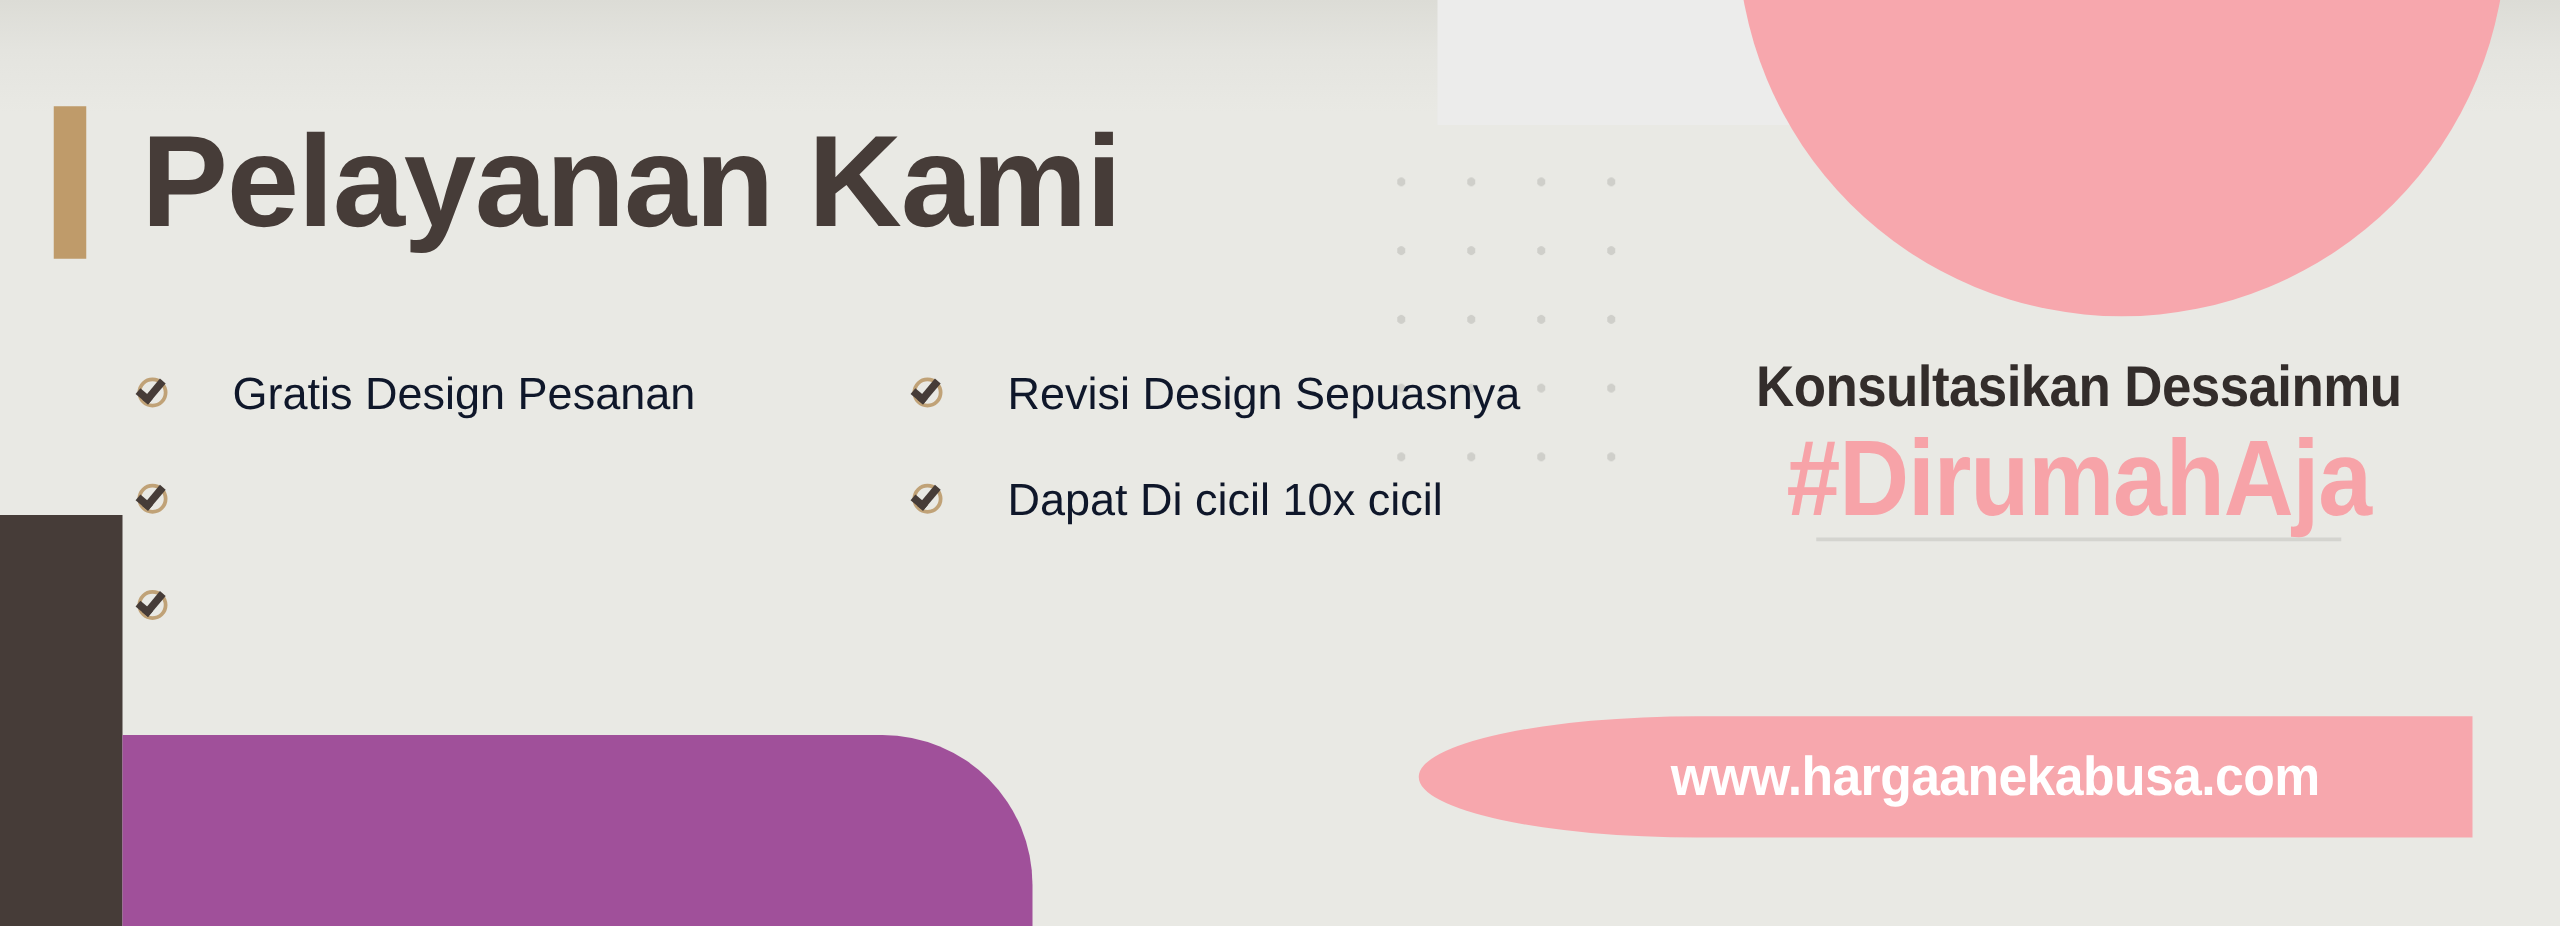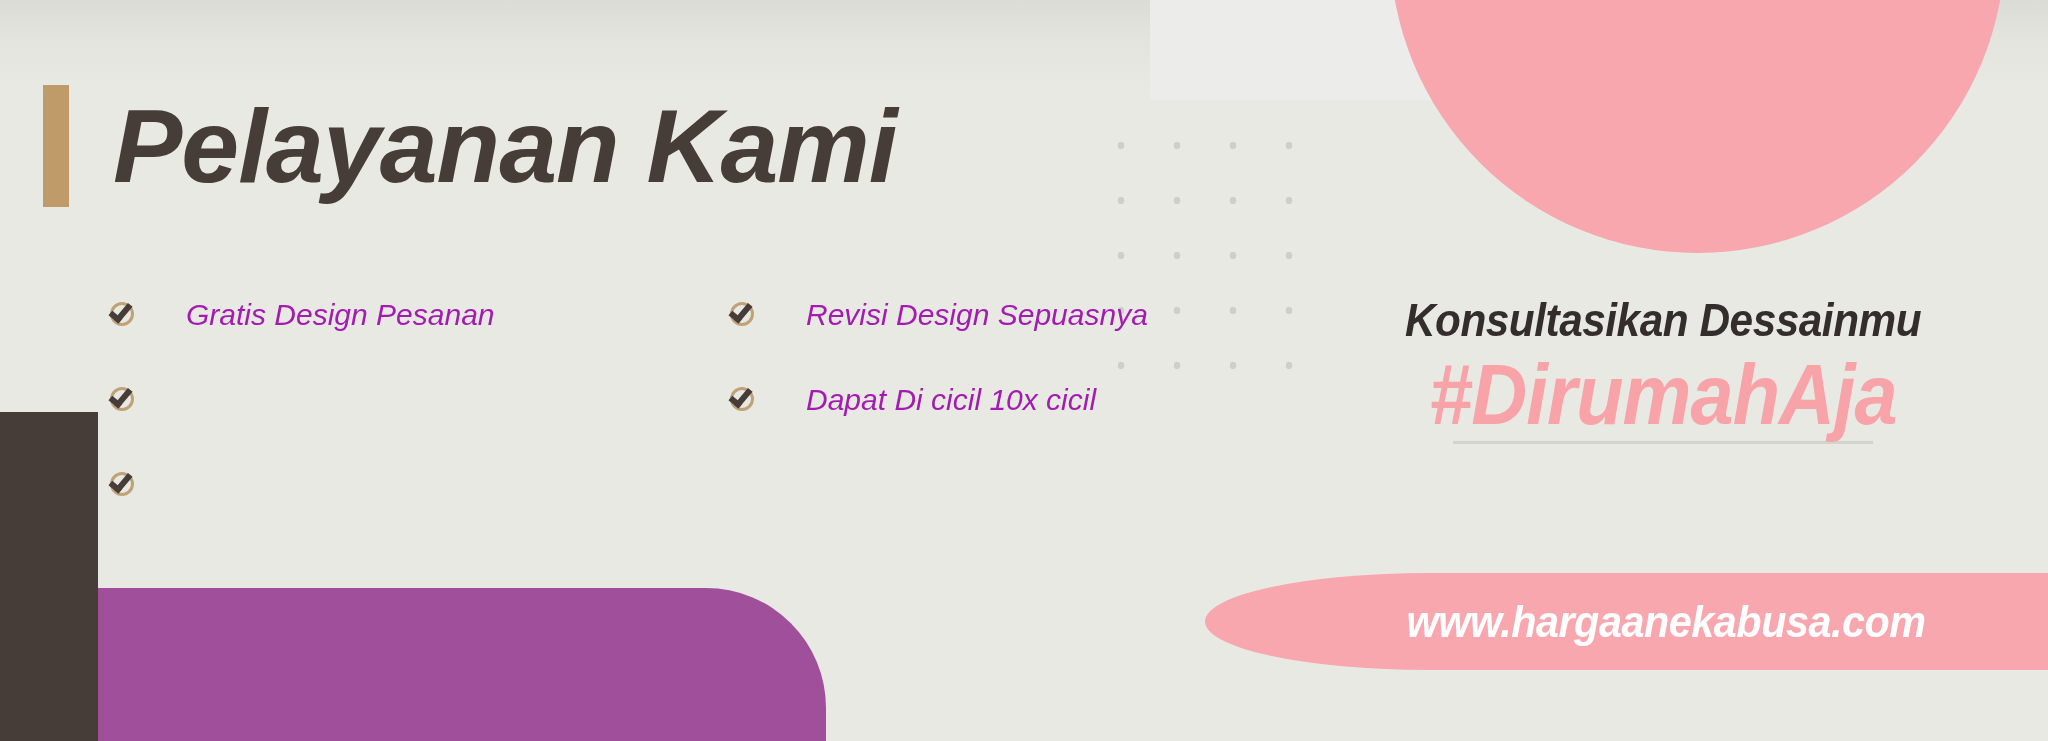--- a/index.html
+++ b/index.html
@@ -8,21 +8,20 @@
     background: #e9e9e4;
   }
 
   #banner {
     position: relative;
     width: 2048px;
     height: 741px;
     overflow: hidden;
     background: #e9e9e4;
     font-family: "Liberation Sans", sans-serif;
-    font-style: italic;
     -webkit-font-smoothing: antialiased;
   }
 
   
   .bg-top-gradient {
     position: absolute;
     left: 0; top: 0;
     width: 2048px; height: 90px;
     background: linear-gradient(to bottom, #dcdcd6 0%, #e4e4df 45%, #e9e9e4 100%);
     pointer-events: none;
@@ -134,35 +133,35 @@
     left: 6px;
     top: 2px;
     width: 13px;
     height: 22px;
     border-right: 6px solid #463c38;
     border-bottom: 6px solid #463c38;
     transform: rotate(40deg);
     box-sizing: border-box;
   }
   .feature-label {
-    font-size: 30px;
-    color: #a21caf;
+    font-size: 36px;
+    color: #0f172a;
     white-space: nowrap;
     padding-left: 30px;
   }
   .feature-label.bold {
     font-weight: bold;
     padding-left: 28px;
   }
 
   
   .promo {
     position: absolute;
     left: 1305px;
-    top: 293px;
+    top: 282px;
     width: 716px;
     text-align: center;
   }
   .promo-headline {
     font-size: 46px;
     font-weight: bold;
     color: #332d2b;
     letter-spacing: -0.5px;
     transform: scaleX(0.92);
     transform-origin: center;
@@ -182,21 +181,21 @@
   .promo-rule {
     margin: 2px auto 0;
     width: 420px;
     height: 3px;
     background: #d4d4cf;
   }
 
   
   .url-bar {
     position: absolute;
-    left: 1205px;
+    left: 1135px;
     top: 573px;
     width: 843px;
     height: 97px;
     background: #f7a7ad;
     border-top-left-radius: 230px 50px;
     border-bottom-left-radius: 230px 50px;
     display: flex;
     align-items: center;
     justify-content: center;
     box-sizing: border-box;

